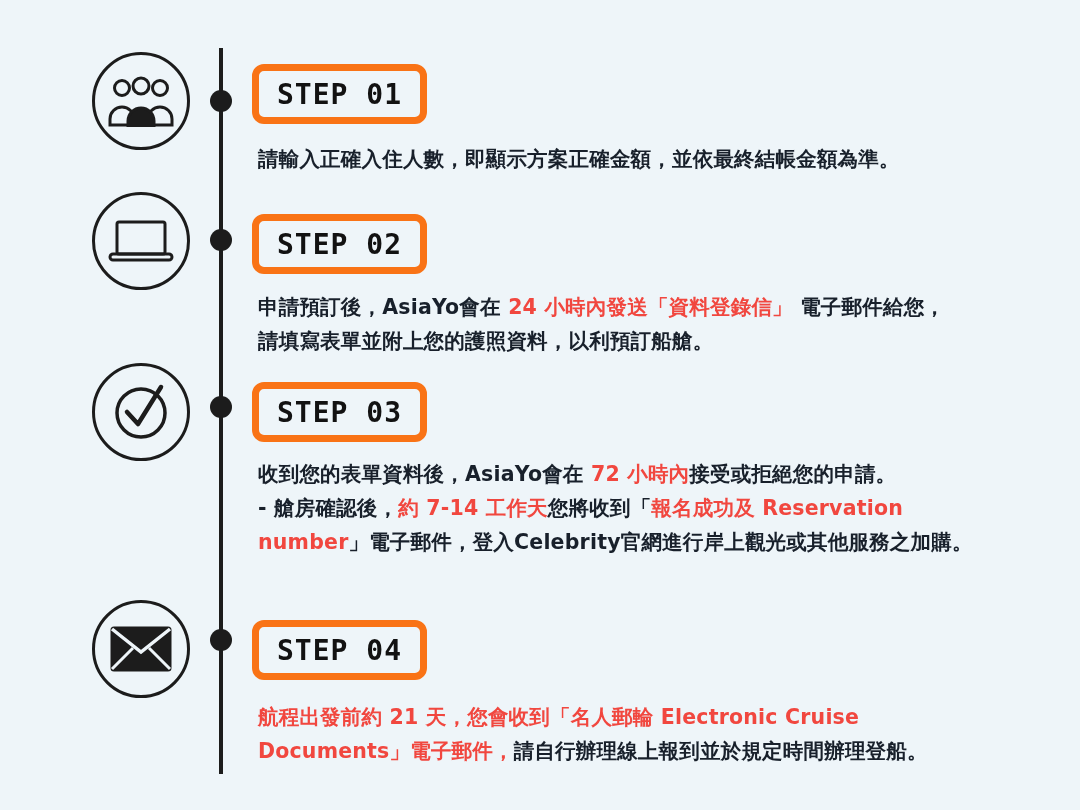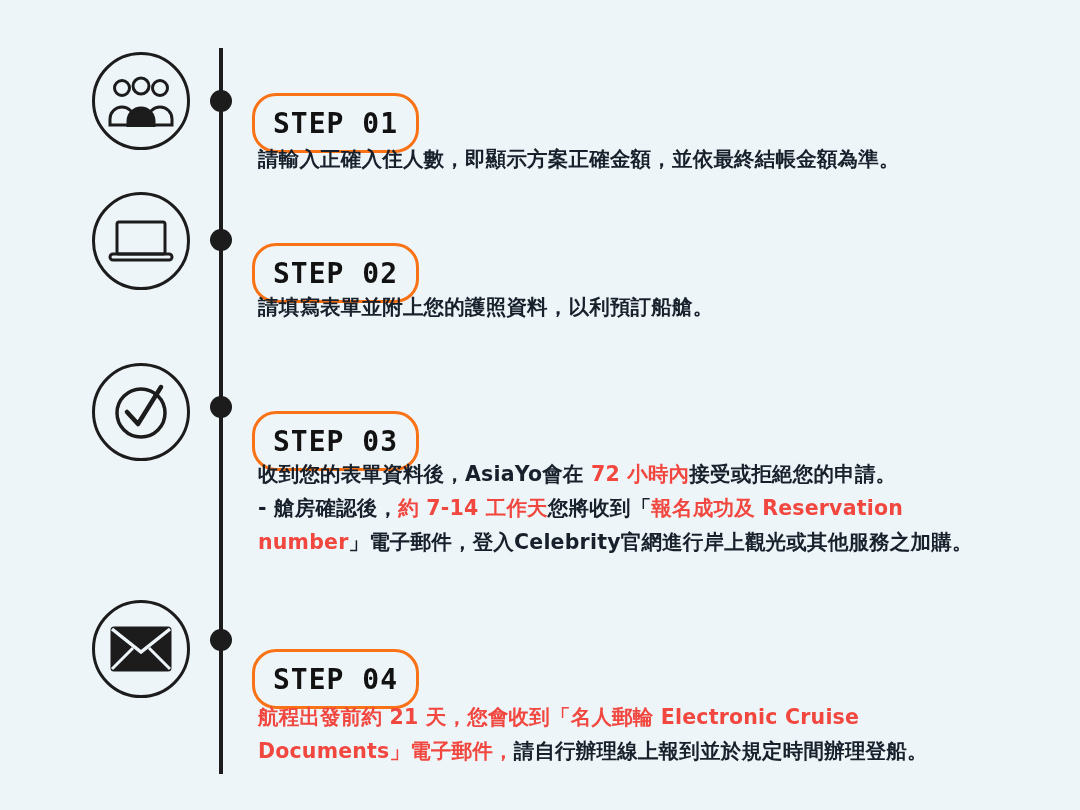--- a/index.html
+++ b/index.html
@@ -61,34 +61,33 @@
     border-radius: 50%;
     background: #1c1c1c;
   }
 
   
   .step-pill {
     position: absolute;
     left: 252px;
     height: 60px;
     min-width: 146px;
-    border: 3px solid #f97316;
-    border-radius: 24px;
+    border: 7px solid #f97316;
+    border-radius: 12px;
     box-sizing: border-box;
     background: #eef5f9;
     display: flex;
     align-items: center;
     justify-content: center;
     padding: 0 18px;
     font-family: "DejaVu Sans Mono", "Liberation Mono", monospace;
     font-weight: bold;
     font-size: 28px;
     letter-spacing: 1px;
     color: #121212;
-    margin-top: 29px;
   }
 
   
   .step-body {
     position: absolute;
     left: 258px;
     width: 800px;
     font-family: "DejaVu Sans", "Liberation Sans", sans-serif;
     font-weight: bold;
     font-size: 20.5px;
@@ -149,20 +148,21 @@
   <div class="step" id="step2">
     <div class="icon-badge">
       <svg width="66" height="50" viewBox="0 0 66 50">
         <rect x="9" y="6" width="48" height="32" rx="2" fill="none" stroke="#1c1c1c" stroke-width="3"></rect>
         <rect x="2" y="38" width="62" height="6" rx="3" fill="none" stroke="#1c1c1c" stroke-width="3"></rect>
       </svg>
     </div>
     <div class="spine-dot"></div>
     <div class="step-pill">STEP 02</div>
     <div class="step-body">
+        <span class="line"><span>申請預訂後，AsiaYo會在 </span><span class="hl">24 小時內發送「資料登錄信」</span><span> 電子郵件給您，</span></span>
         <span class="line"><span>請填寫表單並附上您的護照資料，以利預訂船艙。</span></span>
       </div>
   </div>
 
   <div class="step" id="step3">
     <div class="icon-badge">
       <svg width="66" height="66" viewBox="0 0 66 66">
         <circle cx="33" cy="34" r="24" fill="none" stroke="#1c1c1c" stroke-width="3.5"></circle>
         <path d="M19 33 L30 45 L53 8" fill="none" stroke="#1c1c1c" stroke-width="4.5" stroke-linecap="round" stroke-linejoin="round"></path>
       </svg>

